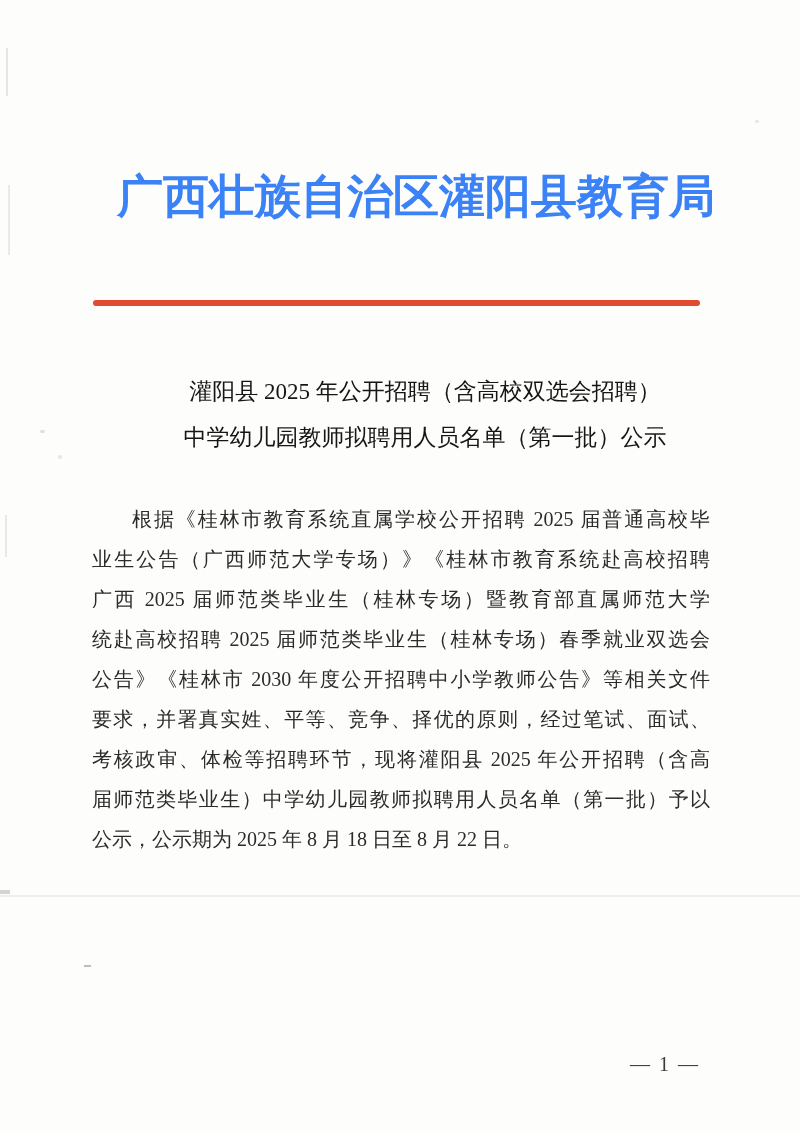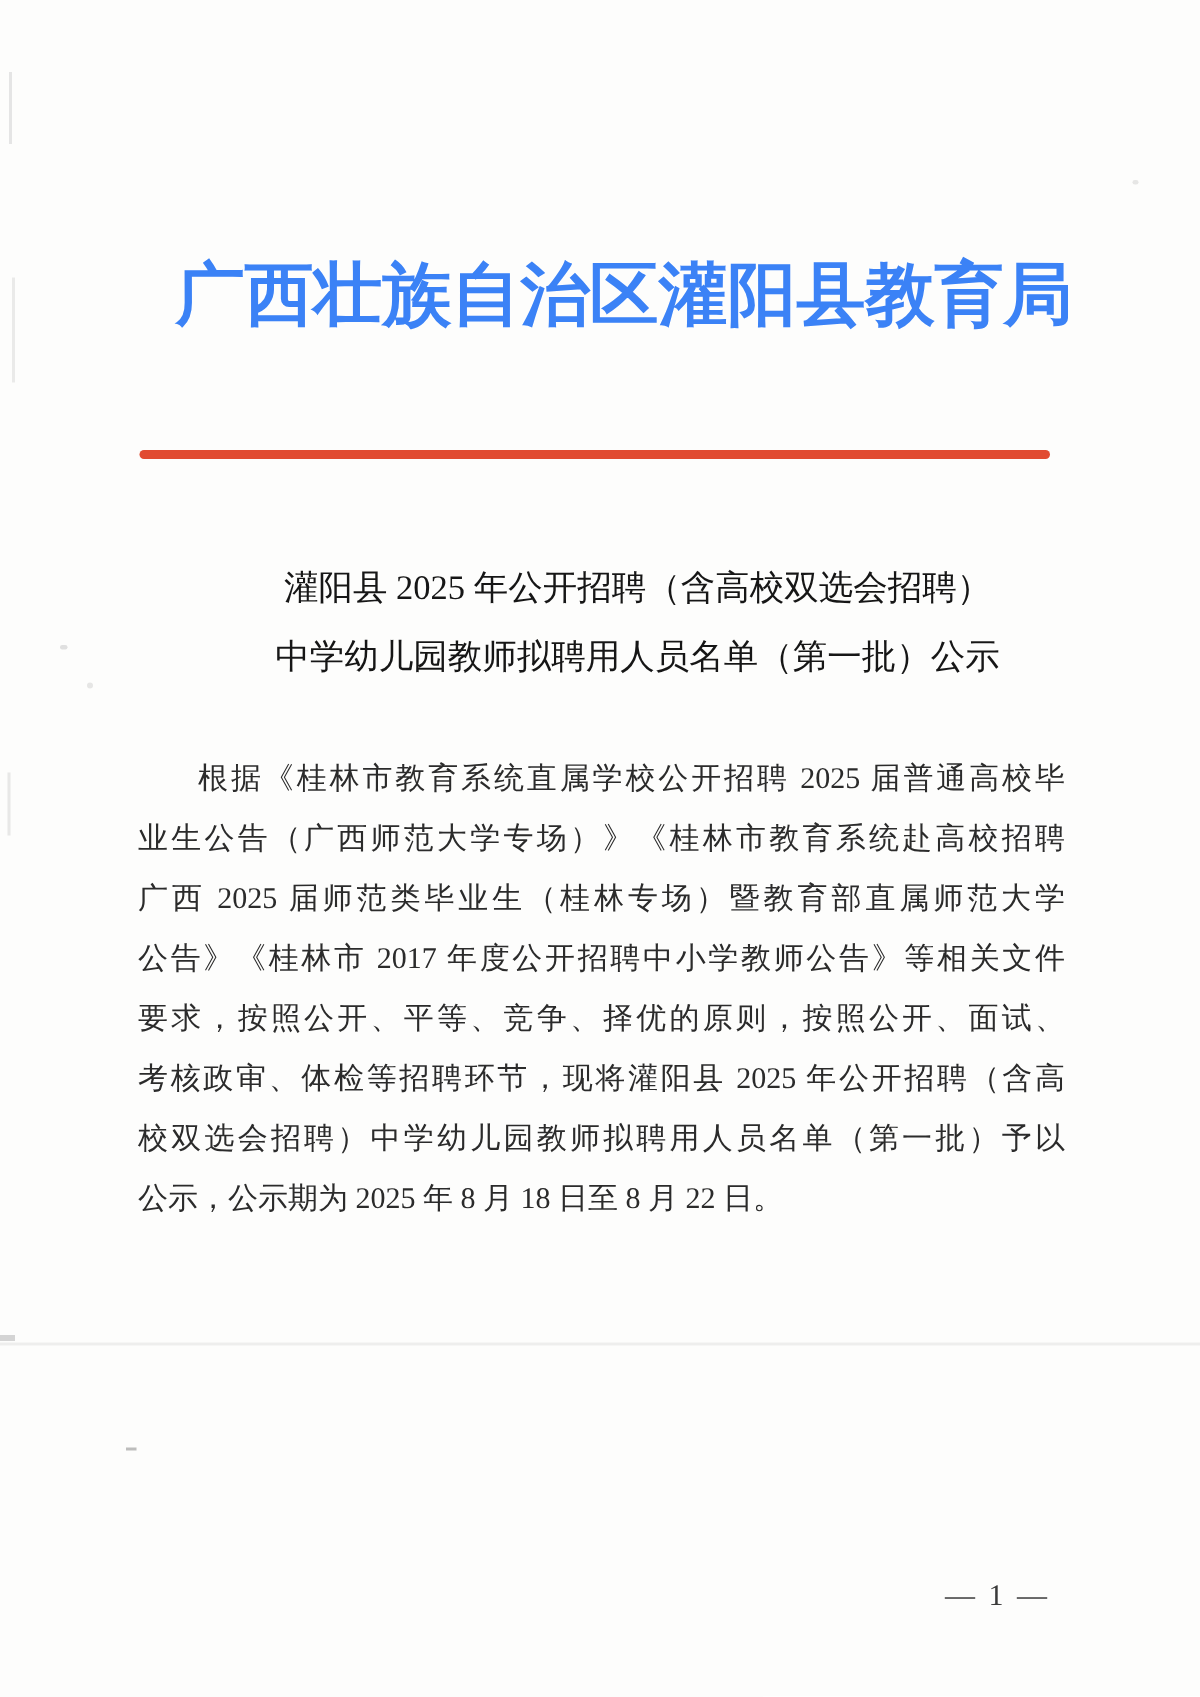--- a/index.html
+++ b/index.html
@@ -108,24 +108,25 @@
   <div class="doc-title">
     <div>灌阳县 2025 年公开招聘（含高校双选会招聘）</div>
     <div>中学幼儿园教师拟聘用人员名单（第一批）公示</div>
   </div>
 
   <div class="body-text" style="color: rgb(43, 43, 43);">
     <div class="paragraph">
         <div class="body-line first-line">根据《桂林市教育系统直属学校公开招聘 2025 届普通高校毕</div>
         <div class="body-line">业生公告（广西师范大学专场）》《桂林市教育系统赴高校招聘</div>
         <div class="body-line">广西 2025 届师范类毕业生（桂林专场）暨教育部直属师范大学</div>
-        <div class="body-line">公告》《桂林市 2017 年度公开招聘中小学教师公告》等相关文件</div>
-        <div class="body-line">要求，按照公开、平等、竞争、择优的原则，按照公开、面试、</div>
+        <div class="body-line">统赴高校招聘 2025 届师范类毕业生（桂林专场）春季就业双选会</div>
+        <div class="body-line">公告》《桂林市 2030 年度公开招聘中小学教师公告》等相关文件</div>
+        <div class="body-line">要求，并署真实姓、平等、竞争、择优的原则，经过笔试、面试、</div>
         <div class="body-line">考核政审、体检等招聘环节，现将灌阳县 2025 年公开招聘（含高</div>
-        <div class="body-line">校双选会招聘）中学幼儿园教师拟聘用人员名单（第一批）予以</div>
+        <div class="body-line">届师范类毕业生）中学幼儿园教师拟聘用人员名单（第一批）予以</div>
         <div class="body-line no-justify">公示，公示期为 2025 年 8 月 18 日至 8 月 22 日。</div>
       </div>
   </div>
 
   <div class="page-number">— 1 —</div>
 
   <div class="artifact scan-line"></div>
   <div class="artifact edge-tick-1"></div>
   <div class="artifact edge-tick-2"></div>
   <div class="artifact edge-tick-3"></div>

